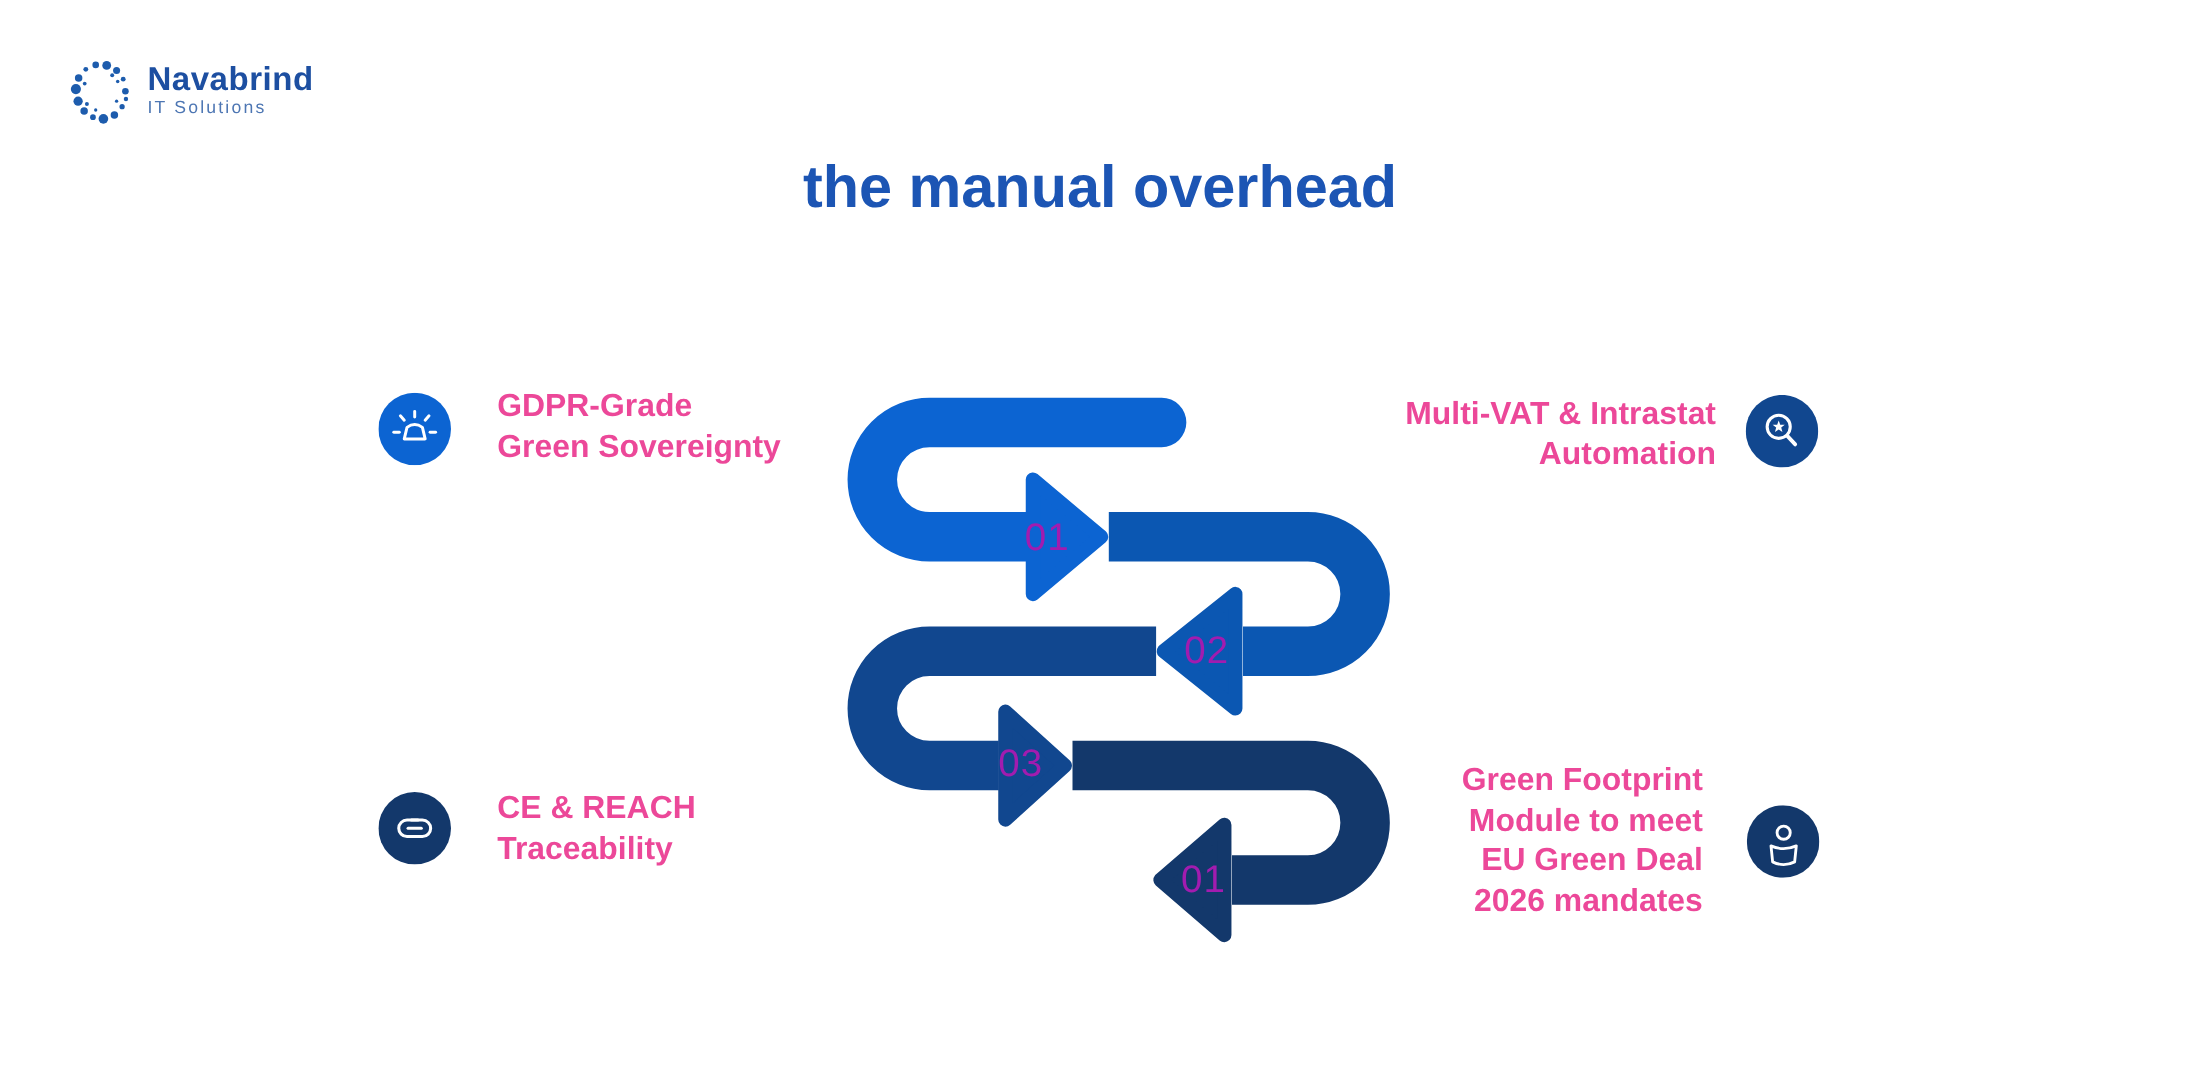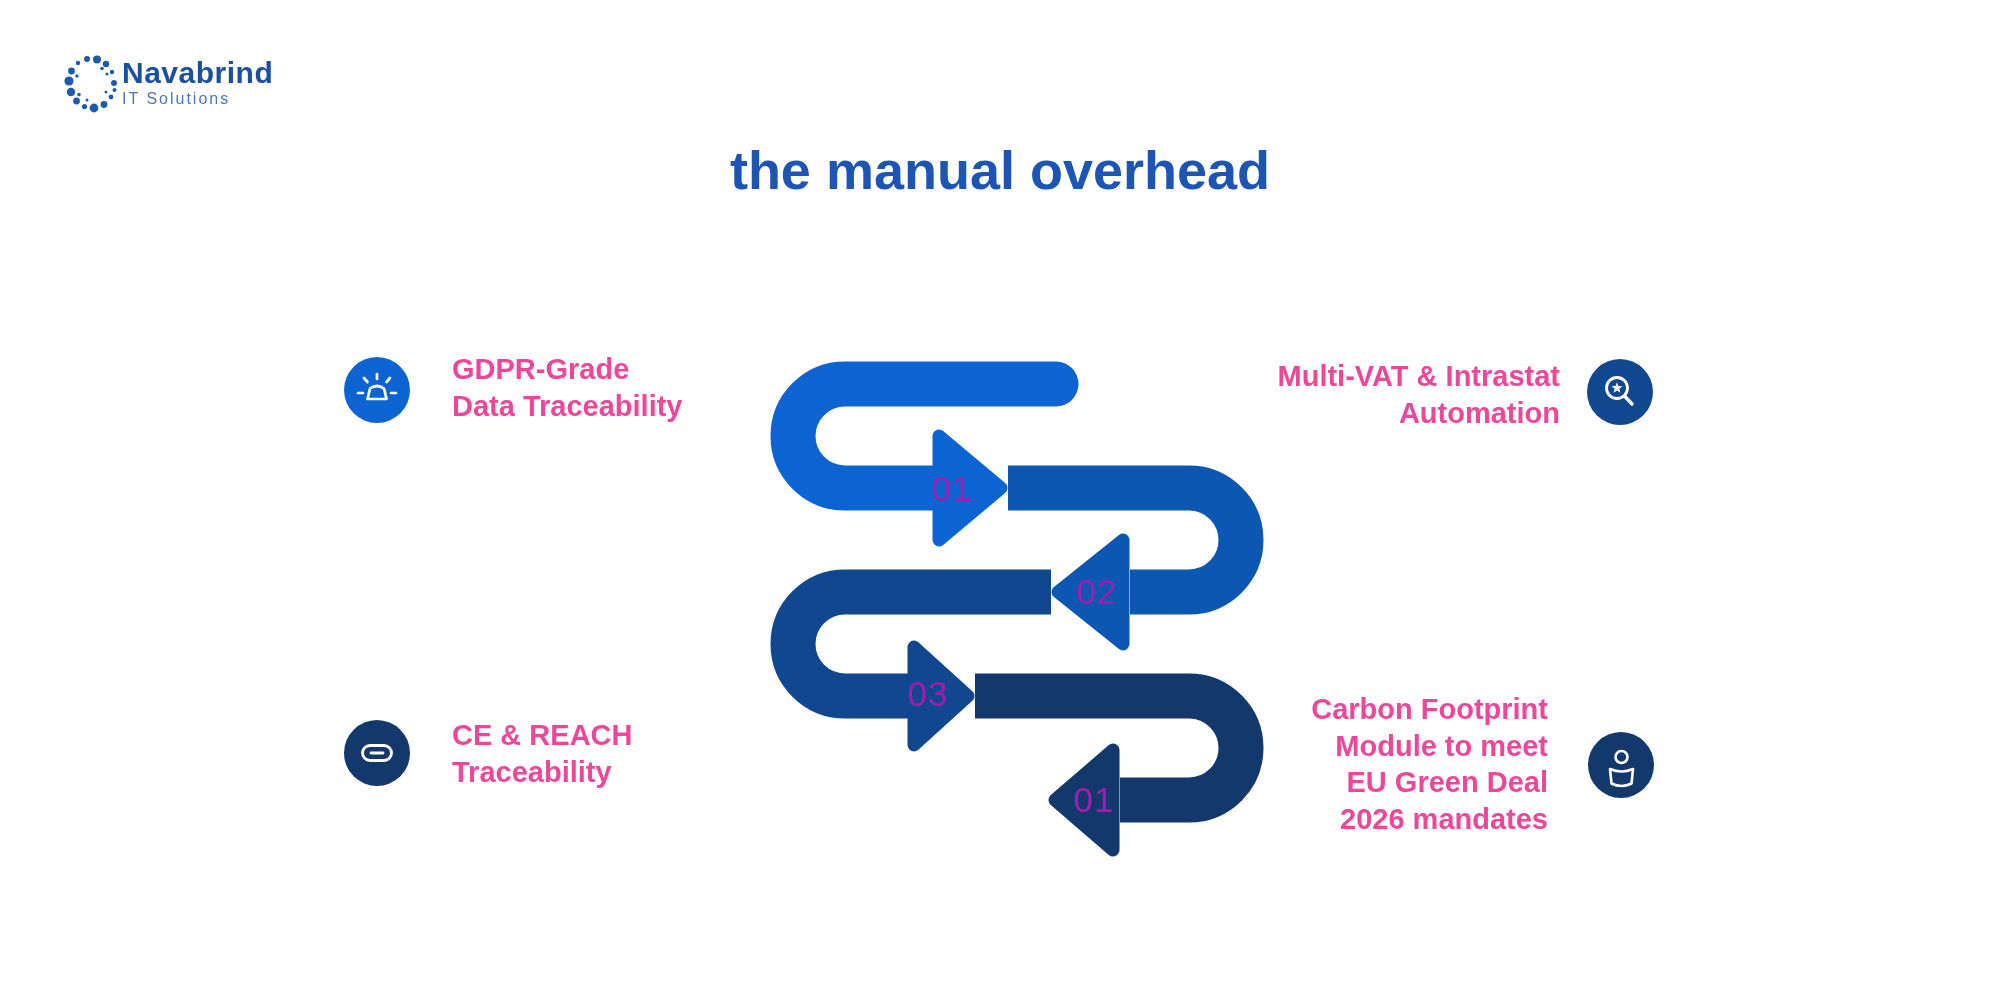--- a/index.html
+++ b/index.html
@@ -1,20 +1,20 @@
 <!DOCTYPE html>
 <html><head>
 <meta charset="utf-8">
 <style>
   html,body{margin:0;padding:0;background:#ffffff;}
   body{width:2000px;height:991px;overflow:hidden;font-family:"Liberation Sans",sans-serif;}
   .stage{position:relative;width:2000px;height:991px;background:#ffffff;}
 
   
-  .logo{position:absolute;left:62px;top:52px;display:flex;align-items:center;gap:0;}
+  .logo{position:absolute;left:62px;top:52px;display:flex;align-items:center;gap:12px;}
   .logo-text{display:flex;flex-direction:column;justify-content:center;}
   .brand-name{font-size:30px;font-weight:bold;color:#1D4FA1;letter-spacing:.5px;line-height:32px;}
   .brand-tagline{font-size:16px;font-weight:400;color:#4D76B3;letter-spacing:2px;line-height:20px;}
 
   
   .title{position:absolute;left:0;top:76px;width:100%;margin:0;text-align:center;
          font-size:54px;font-weight:bold;color:#1C55B4;line-height:63px;letter-spacing:0px;}
 
   
   .snake{position:absolute;left:0;top:0;width:2000px;height:991px;}
@@ -94,21 +94,21 @@
       <path d="M 23.5 42 L 26 31.5 Q 33 26.5 40 31.5 L 42.5 42 Z"></path>
       <line x1="33" y1="17" x2="33" y2="22"></line>
       <line x1="20" y1="21" x2="23.5" y2="25"></line>
       <line x1="46" y1="21" x2="42.5" y2="25"></line>
       <line x1="14" y1="36" x2="19" y2="36"></line>
       <line x1="47" y1="36" x2="52" y2="36"></line>
     </g>
   </svg>
   <div class="feature-text" style="left:452px;top:351px">
     <div>GDPR-Grade</div>
-    <div>Data Traceability</div>
+    <div>Green Sovereignty</div>
   </div>
 
   <div class="feature-text right" style="right:440px;top:358px;width:640px">
     <div>Multi-VAT &amp; Intrastat</div>
     <div>Automation</div>
   </div>
   <svg class="feature-icon" style="left:1587px;top:359px" width="66" height="66" viewBox="0 0 66 66">
     <circle cx="33" cy="33" r="33" fill="#11478F"></circle>
     <circle cx="30" cy="29" r="10.5" stroke="#ffffff" stroke-width="2.8" fill="none"></circle>
     <line x1="38" y1="37.5" x2="45" y2="45" stroke="#ffffff" stroke-width="3.4" stroke-linecap="round"></line>
@@ -122,21 +122,21 @@
       <path d="M 30 25.5 H 40 A 7.5 7.5 0 0 1 40 40.5 H 30"></path>
       <line x1="27" y1="33" x2="39" y2="33"></line>
     </g>
   </svg>
   <div class="feature-text" style="left:452px;top:717px">
     <div>CE &amp; REACH</div>
     <div>Traceability</div>
   </div>
 
   <div class="feature-text right tight" style="right:452px;top:691px;width:640px">
-    <div>Carbon Footprint</div>
+    <div>Green Footprint</div>
     <div>Module to meet</div>
     <div>EU Green Deal</div>
     <div>2026 mandates</div>
   </div>
   <svg class="feature-icon" style="left:1588px;top:732px" width="66" height="66" viewBox="0 0 66 66">
     <circle cx="33" cy="33" r="33" fill="#13386B"></circle>
     <g stroke="#ffffff" stroke-width="2.6" fill="none" stroke-linecap="round" stroke-linejoin="round">
       <circle cx="33.5" cy="25" r="6"></circle>
       <path d="M 22 37 Q 33.5 42 45 37 L 43.5 51.5 Q 33.5 56.5 23.5 51.5 Z"></path>
     </g>

